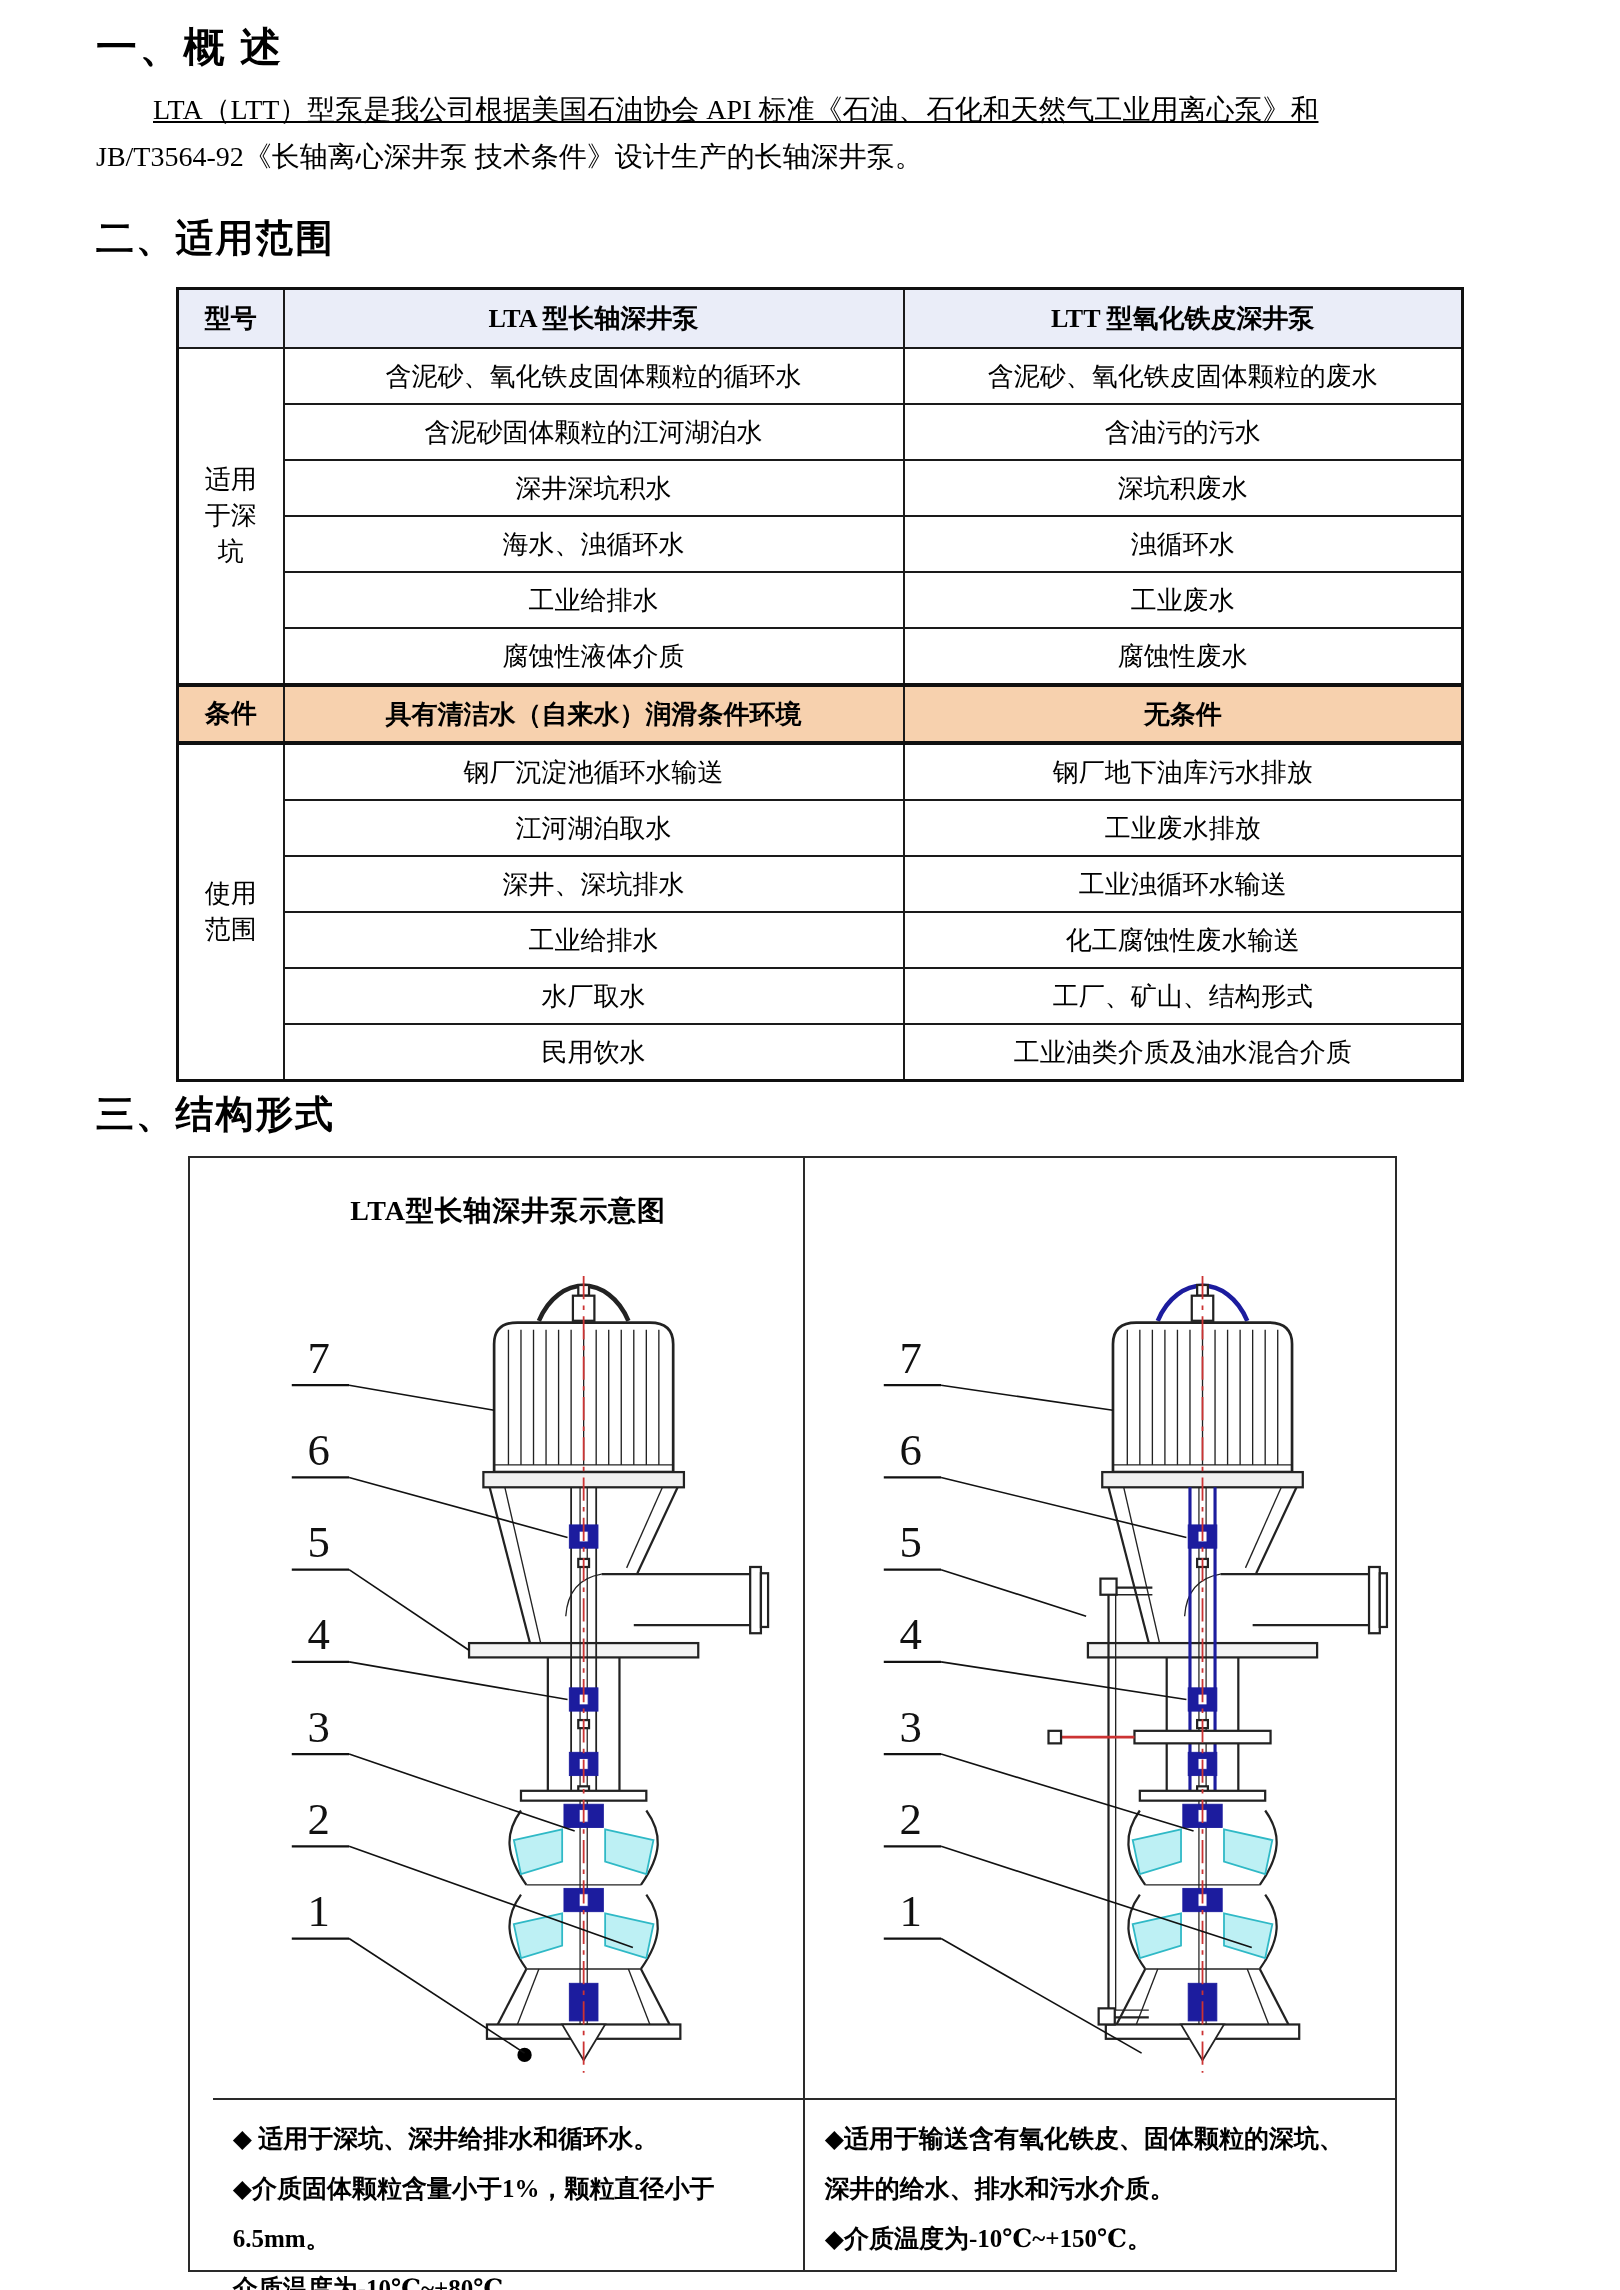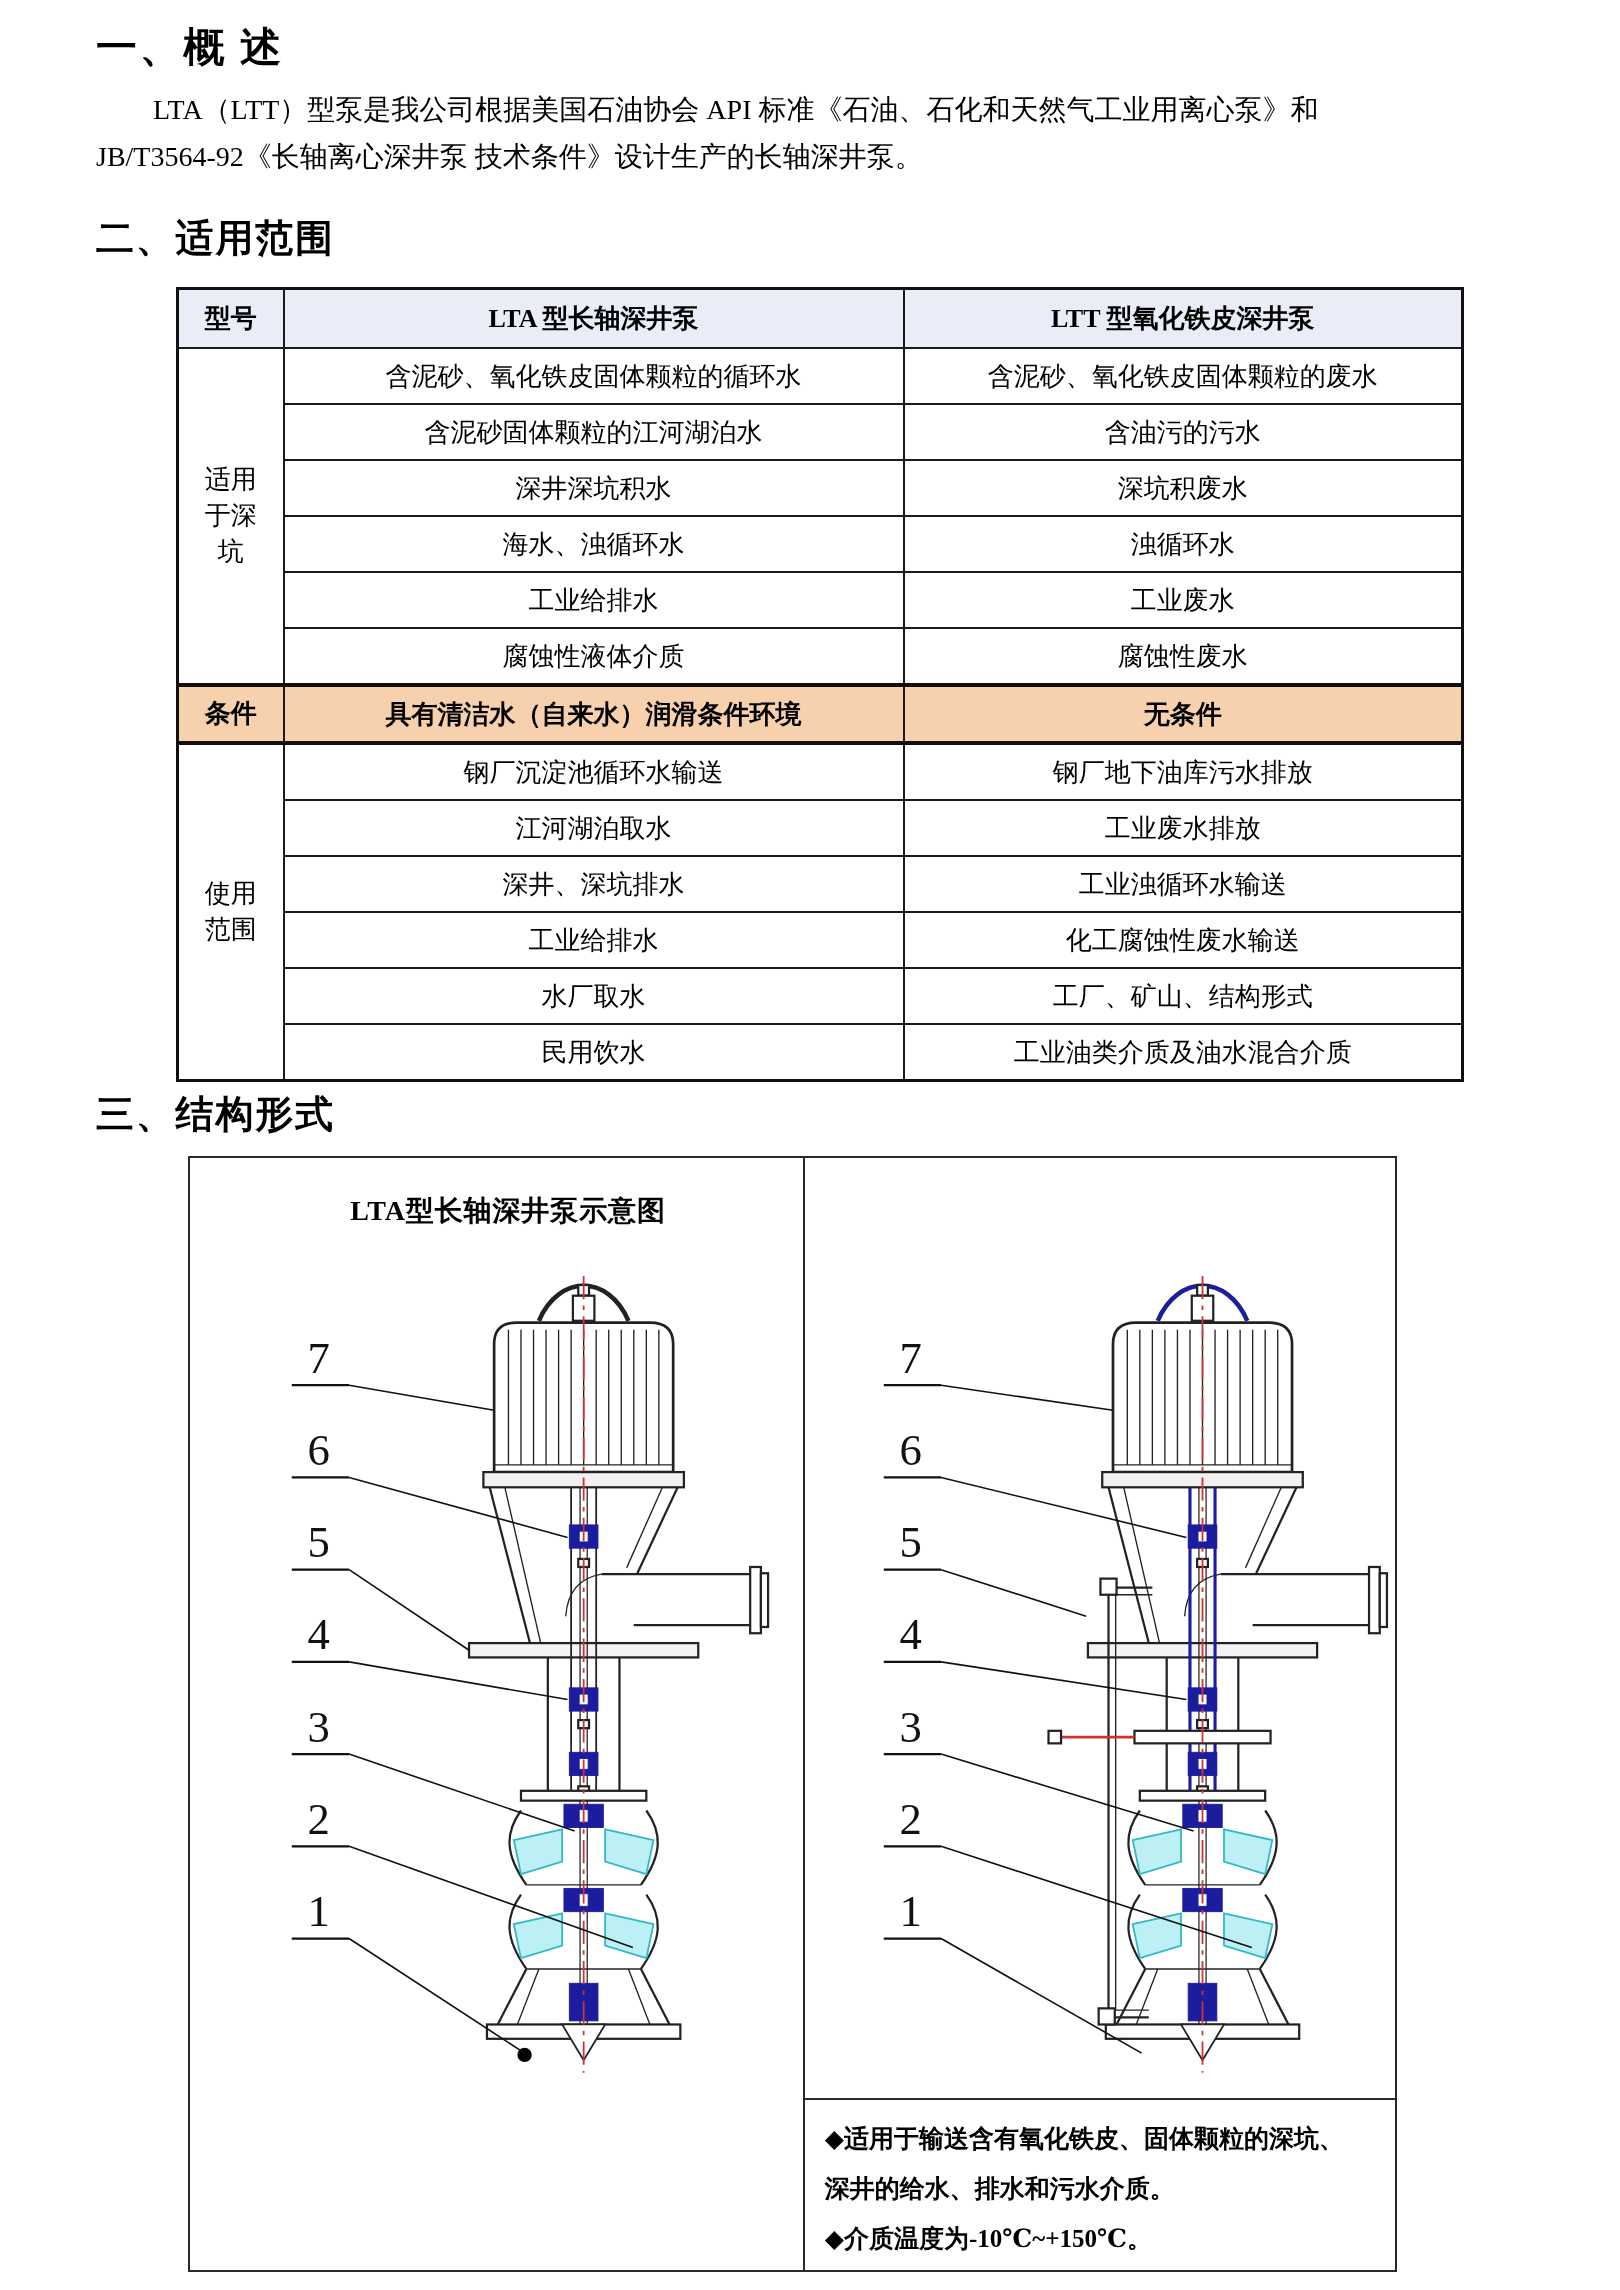--- a/index.html
+++ b/index.html
@@ -2,21 +2,21 @@
 <html style="--header-bg: #eaedf8; --cond-bg: #f7d1ae;font-size:14.3px"><head>
 <meta charset="utf-8">
 <style>
   html,body{margin:0;padding:0;}
   body{
     width:1620px;height:2291px;background:#ffffff;position:relative;overflow:hidden;
     font-family:"Liberation Serif","DejaVu Serif",serif;color:#000;
   }
   .h1{position:absolute;left:96px;top:19.7px;font-size:41px;font-weight:bold;letter-spacing:2.7px;}
   .intro{position:absolute;left:96px;top:86px;width:1487px;font-size:28px;line-height:47px;}
-  .intro .ind{text-indent:57px;}
+  .intro .ind{text-indent:57px;text-decoration:underline;}
   .h2a{position:absolute;left:96px;top:213px;font-size:38px;font-weight:bold;letter-spacing:1.8px;}
   .h2b{position:absolute;left:96px;top:1089px;font-size:38px;font-weight:bold;letter-spacing:1.8px;}
 
   table.spec{
     position:absolute;left:176px;top:287px;width:1284px;
     border-collapse:collapse;table-layout:fixed;
     border:3.6px solid #101010;
     font-size:26px;
   }
   table.spec td,table.spec th{
@@ -222,20 +222,25 @@
         <text x="118" y="540" font-size="50" fill="#111" text-anchor="middle" font-family="&quot;Liberation Serif&quot;,&quot;DejaVu Serif&quot;,serif">3</text>
         <line x1="88" y1="554" x2="152" y2="554" stroke="#111" stroke-width="2.5" fill="none"></line>
         <line x1="152" y1="554" x2="404" y2="640" stroke="#111" stroke-width="1.8" fill="none"></line>
         <text x="118" y="643" font-size="50" fill="#111" text-anchor="middle" font-family="&quot;Liberation Serif&quot;,&quot;DejaVu Serif&quot;,serif">2</text>
         <line x1="88" y1="657" x2="152" y2="657" stroke="#111" stroke-width="2.5" fill="none"></line>
         <line x1="152" y1="657" x2="469" y2="770" stroke="#111" stroke-width="1.8" fill="none"></line>
         <text x="118" y="746" font-size="50" fill="#111" text-anchor="middle" font-family="&quot;Liberation Serif&quot;,&quot;DejaVu Serif&quot;,serif">1</text>
         <line x1="88" y1="760" x2="152" y2="760" stroke="#111" stroke-width="2.5" fill="none"></line>
         <line x1="152" y1="760" x2="348" y2="888" stroke="#111" stroke-width="1.8" fill="none"></line>
       </svg>
+    <div class="notes">
+        <div>◆ 适用于深坑、深井给排水和循环水。</div>
+        <div>◆介质固体颗粒含量小于1%，颗粒直径小于6.5mm。</div>
+        <div>介质温度为-10℃~+80℃。</div>
+      </div>
   </div>
   <div class="panel right">
     <svg class="pump" width="590" height="840" viewBox="0 0 659 938">
         <path d="M 394 70 C 416 18 472 18 494 70" fill="none" stroke="#1c1c9e" stroke-width="5"></path>
         <rect x="438" y="30" width="12" height="12" fill="#fff" stroke="#222222" stroke-width="2.5"></rect>
         <rect x="432" y="42" width="24" height="28" fill="#fff" stroke="#222222" stroke-width="2.5"></rect>
         <path d="M 344 239 L 344 96 Q 344 72 370 72 L 518 72 Q 544 72 544 96 L 544 239 Z" fill="#fff" stroke="#222222" stroke-width="3"></path>
         <line x1="360" y1="80" x2="360" y2="231" stroke="#222222" stroke-width="1.5" fill="none"></line>
         <line x1="374" y1="80" x2="374" y2="231" stroke="#222222" stroke-width="1.5" fill="none"></line>
         <line x1="388" y1="80" x2="388" y2="231" stroke="#222222" stroke-width="1.5" fill="none"></line>

